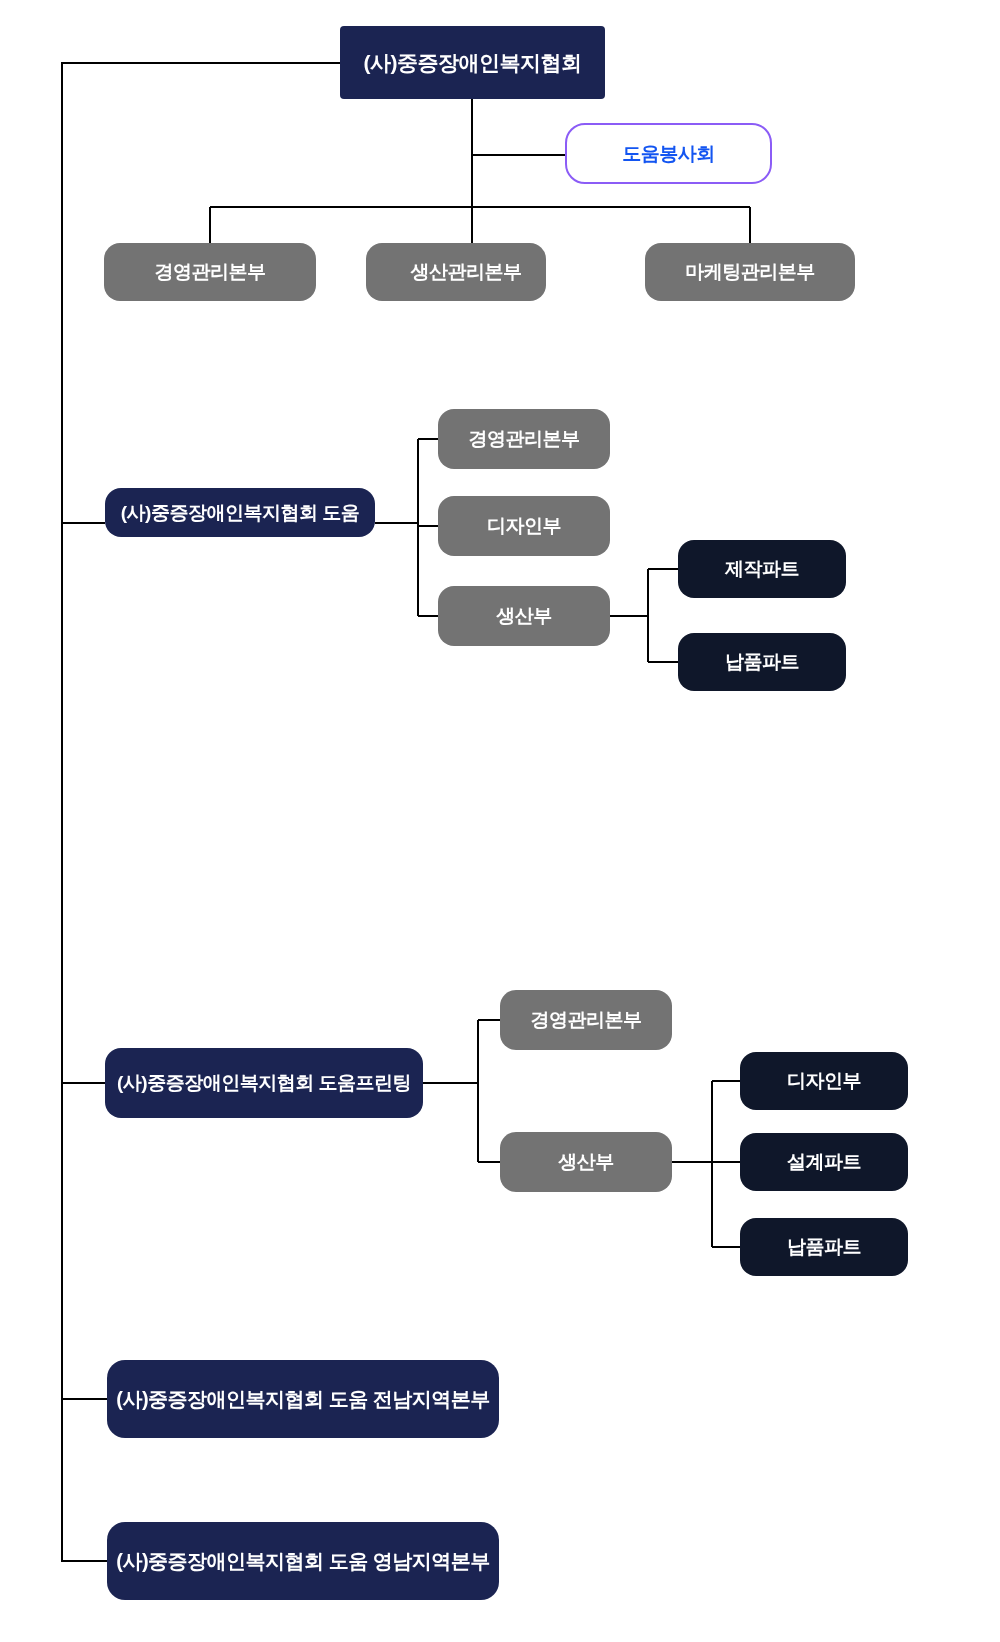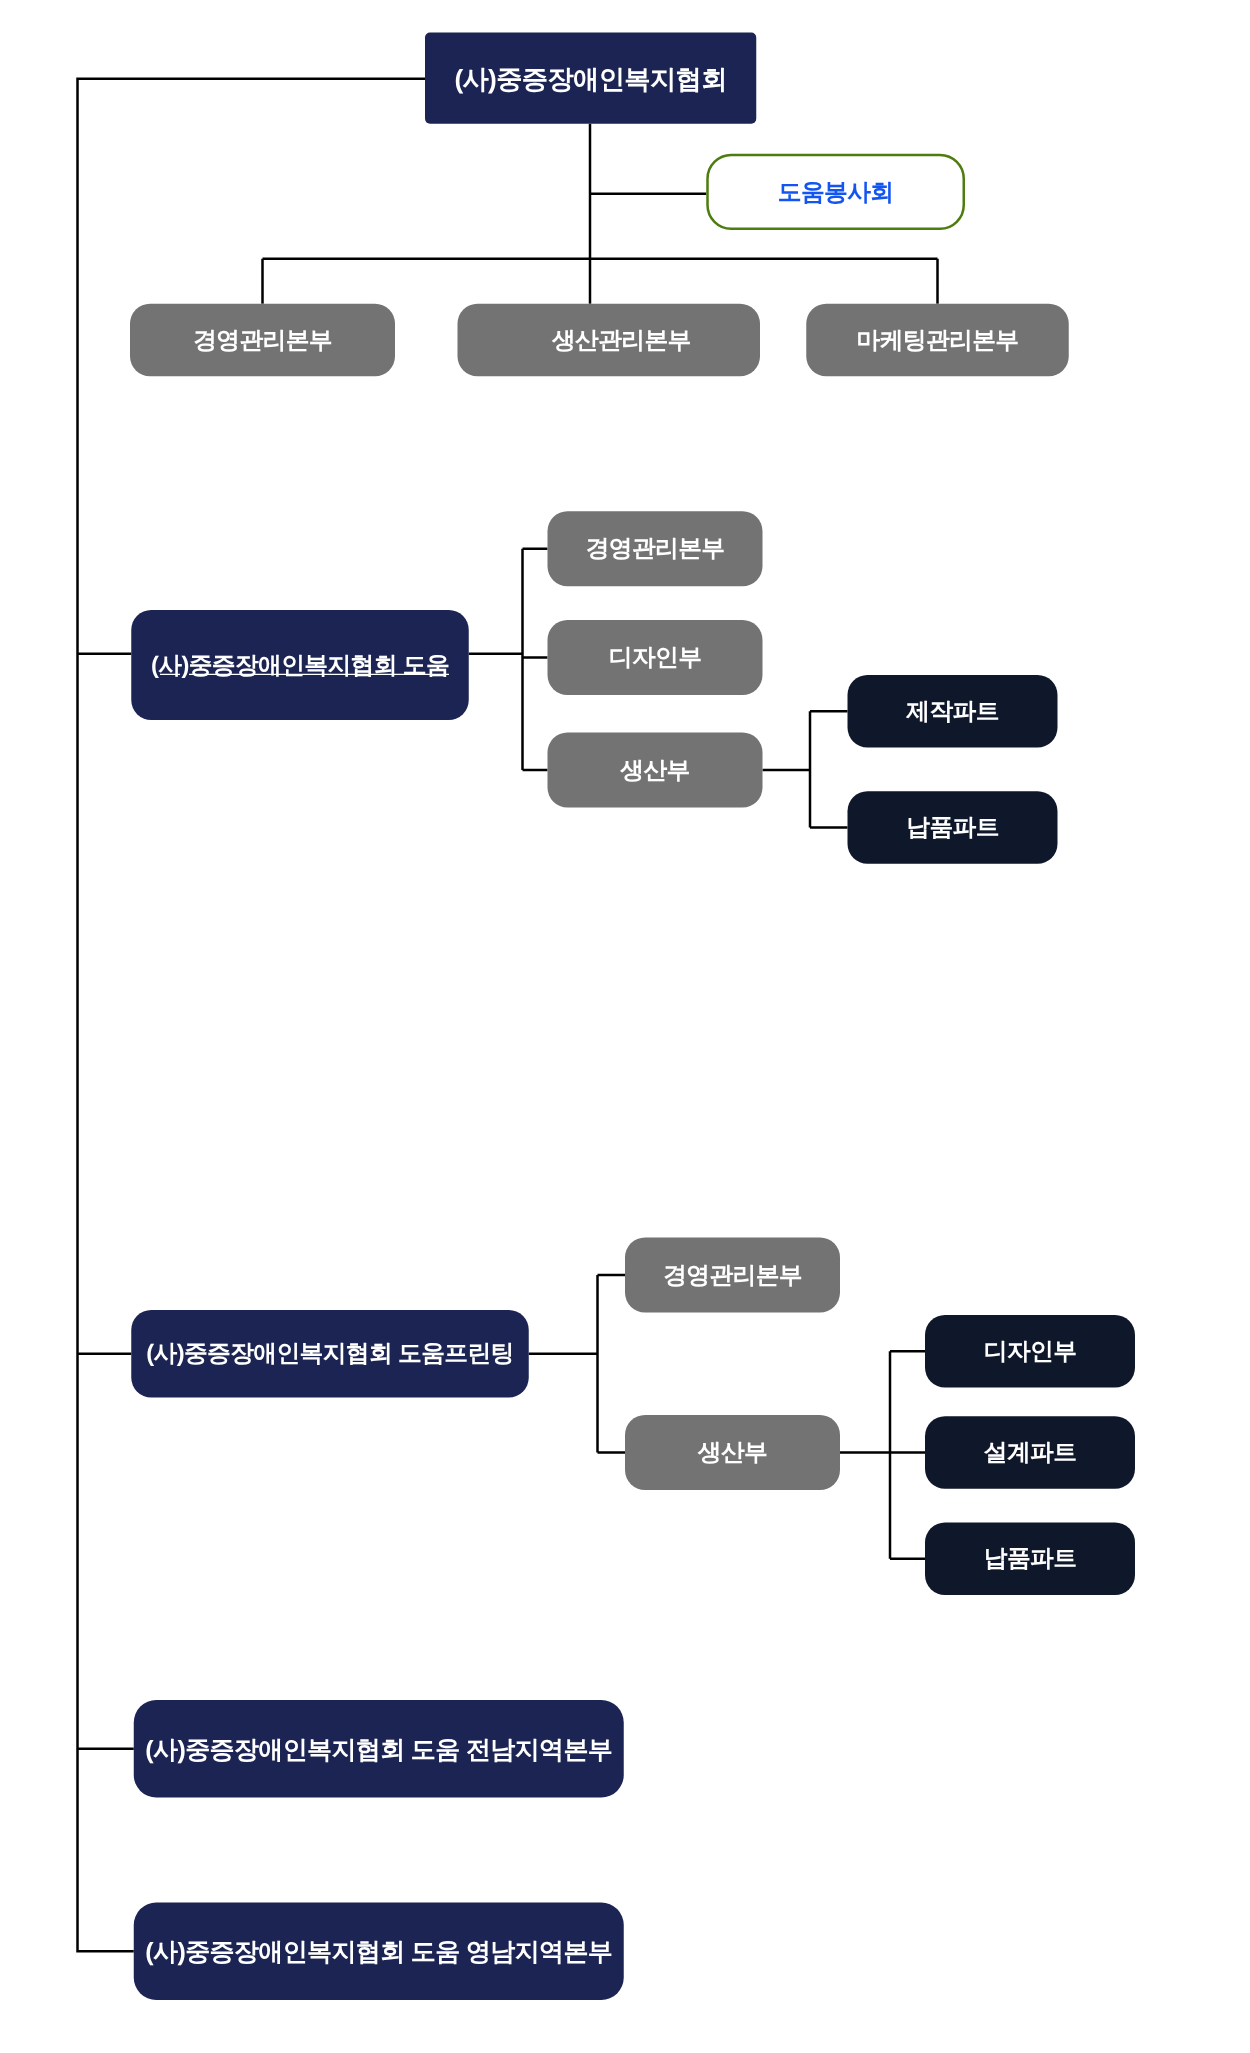--- a/index.html
+++ b/index.html
@@ -29,21 +29,21 @@
     white-space: nowrap;
     border-radius: 16px;
     z-index: 2;
     box-sizing: border-box;
   }
   .navy  { background: #1B2452; }
   .blue  { background: #737373; }
   .light { background: #0f172a; }
   .outline {
     background: #ffffff;
-    border: 2px solid #4d7c0f;
+    border: 2px solid #8b5cf6;
     color: #1355F1;
     border-radius: 20px;
   }
   .root  { font-size: 21px; border-radius: 4px; }
   .wide  { font-size: 20px; border-radius: 18px; }
 </style>
 </head>
 <body>
 
 <div class="canvas">
@@ -64,24 +64,24 @@
 
     <path d="M423,1083 L478,1083 M478,1020 L478,1162 M478,1020 L500,1020 M478,1162 L500,1162"></path>
     <path d="M672,1162 L712,1162 M712,1081 L712,1247 M712,1081 L740,1081 M712,1162 L740,1162 M712,1247 L740,1247"></path>
   </svg>
 
   <div class="node navy root" style="left:340px; top:26px; width:265px; height:73px;">(사)중증장애인복지협회</div>
 
   <div class="node outline" style="left:565px; top:123px; width:207px; height:61px;">도움봉사회</div>
 
   <div class="node blue" style="left:104px; top:243px; width:212px; height:58px;">경영관리본부</div>
-  <div class="node blue" style="left:366px; top:243px; width:242px; height:58px;padding-left:20px;">생산관리본부</div>
+  <div class="node blue" style="left:366px; top:243px; width:180px; height:58px;padding-left:20px;">생산관리본부</div>
   <div class="node blue" style="left:645px; top:243px; width:210px; height:58px;">마케팅관리본부</div>
 
-  <div class="node navy" style="left:105px; top:488px; width:270px; height:88px;text-decoration:underline;">(사)중증장애인복지협회 도움</div>
+  <div class="node navy" style="left:105px; top:488px; width:270px; height:49px;">(사)중증장애인복지협회 도움</div>
   <div class="node blue" style="left:438px; top:409px; width:172px; height:60px;">경영관리본부</div>
   <div class="node blue" style="left:438px; top:496px; width:172px; height:60px;">디자인부</div>
   <div class="node blue" style="left:438px; top:586px; width:172px; height:60px;">생산부</div>
   <div class="node light" style="left:678px; top:540px; width:168px; height:58px;">제작파트</div>
   <div class="node light" style="left:678px; top:633px; width:168px; height:58px;">납품파트</div>
 
   <div class="node navy" style="left:105px; top:1048px; width:318px; height:70px;">(사)중증장애인복지협회 도움프린팅</div>
   <div class="node blue" style="left:500px; top:990px; width:172px; height:60px;">경영관리본부</div>
   <div class="node blue" style="left:500px; top:1132px; width:172px; height:60px;">생산부</div>
   <div class="node light" style="left:740px; top:1052px; width:168px; height:58px;">디자인부</div>

